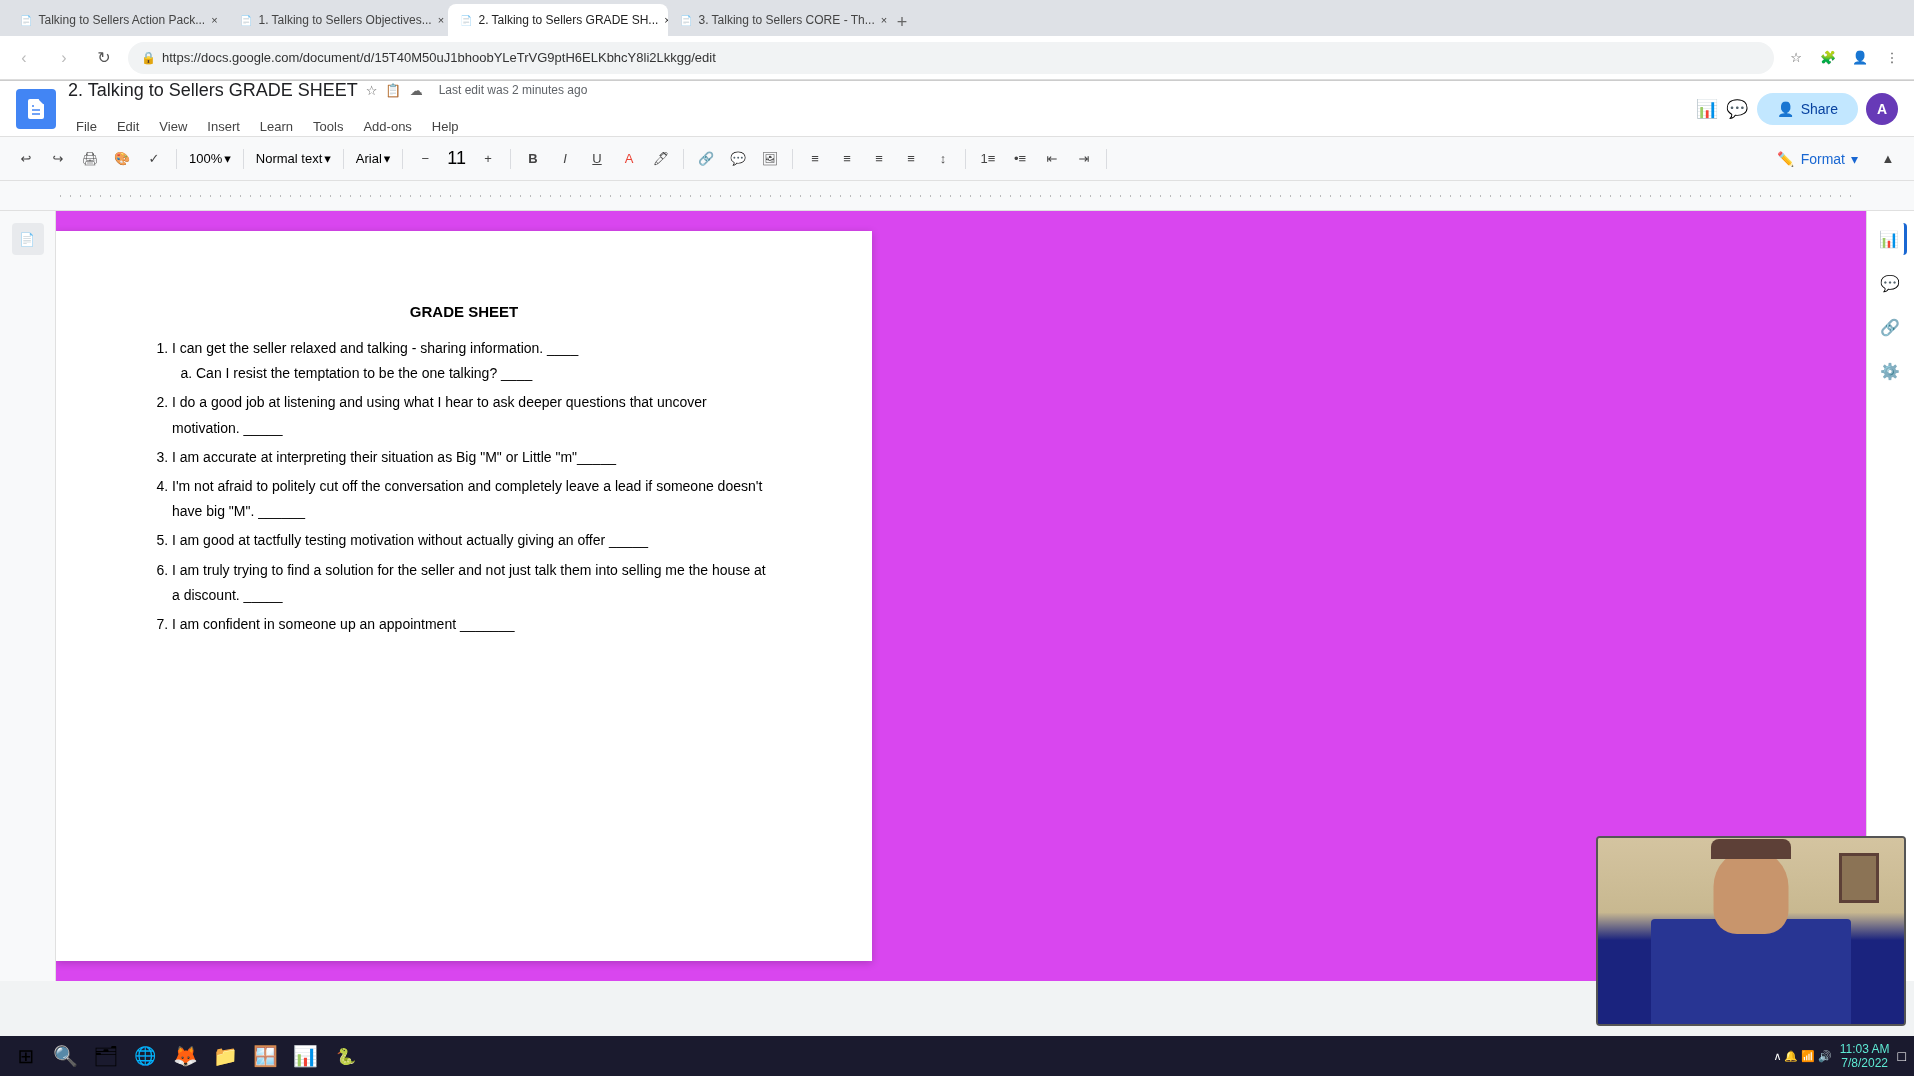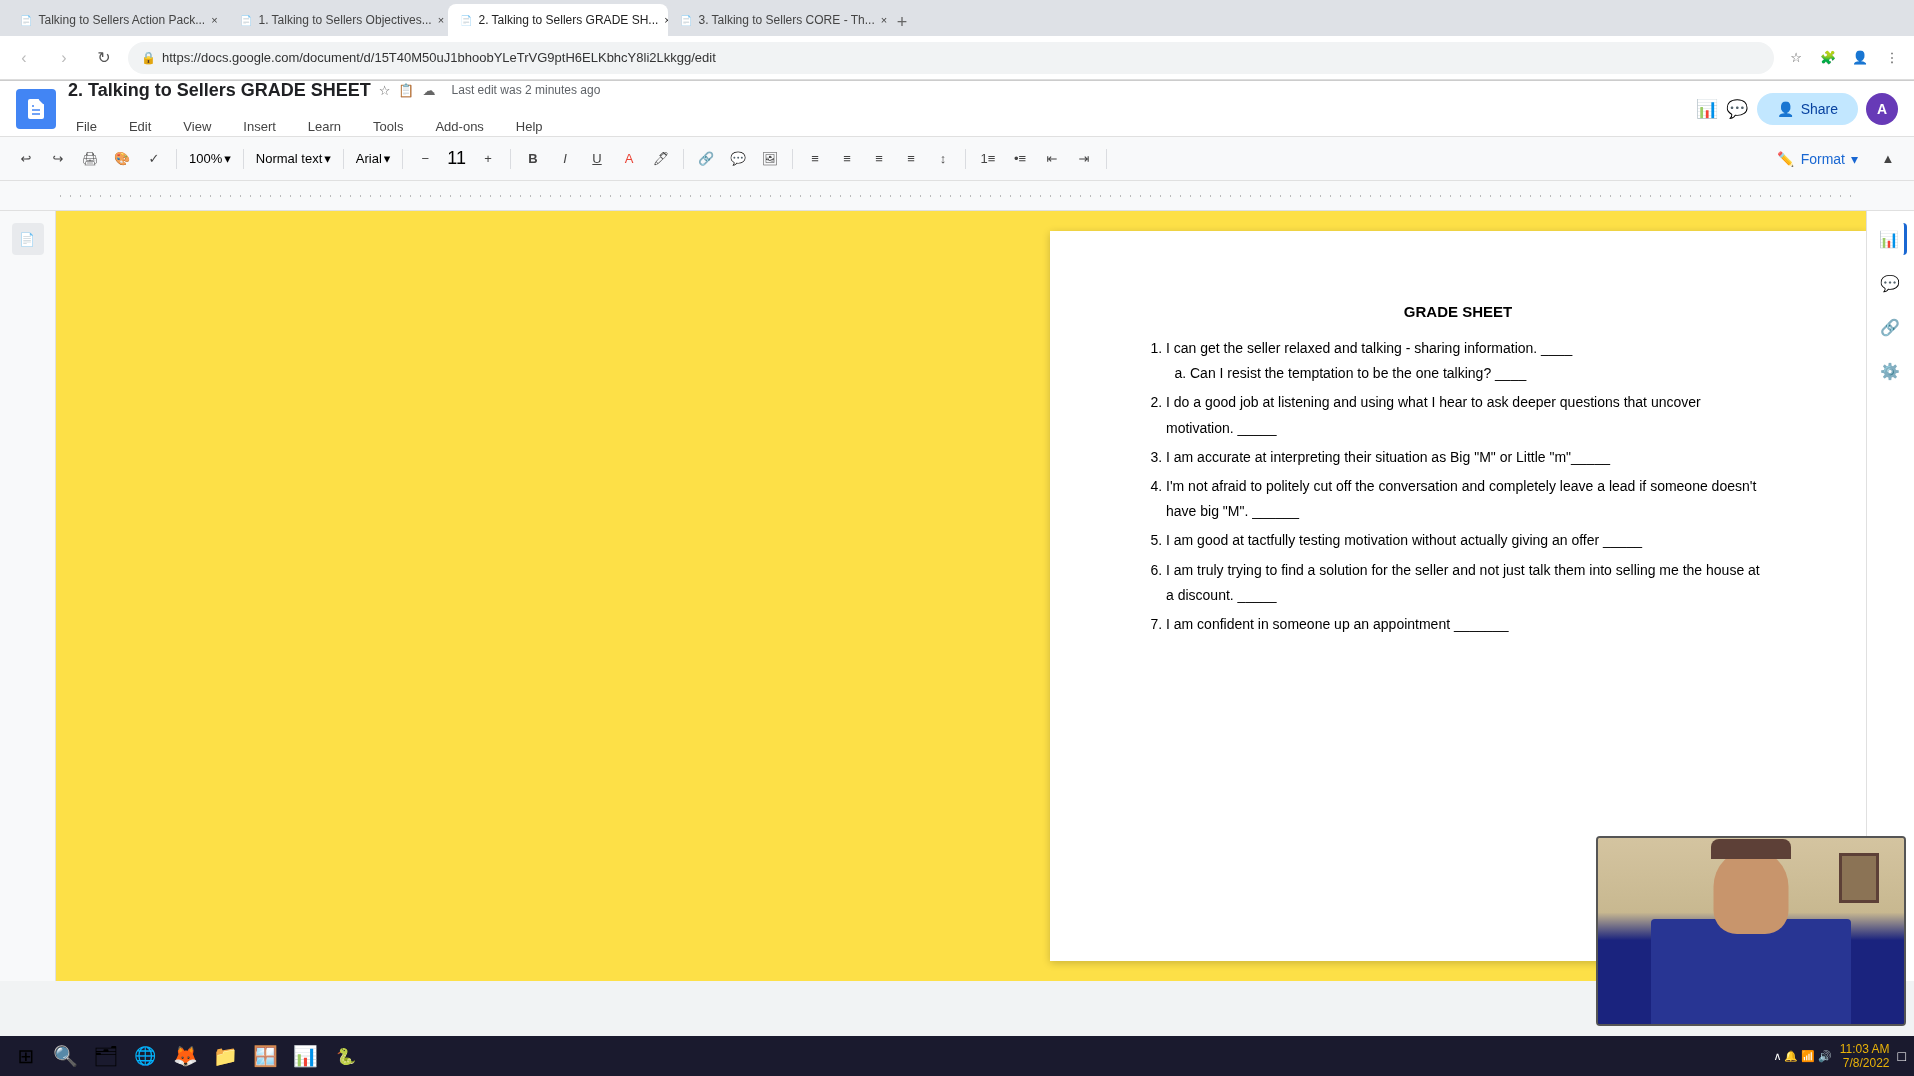--- a/index.html
+++ b/index.html
@@ -23,22 +23,22 @@
     .address-bar { flex: 1; height: 32px; border-radius: 16px; background: #f1f3f4; border: 1px solid transparent; display: flex; align-items: center; padding: 0 12px; font-size: 13px; color: #333; gap: 6px; }
     .lock-icon { color: #666; font-size: 12px; }
     .address-text { flex: 1; font-size: 13px; color: #333; }
     .nav-right-icons { display: flex; align-items: center; gap: 4px; }
     .nav-icon { width: 28px; height: 28px; display: flex; align-items: center; justify-content: center; cursor: pointer; border-radius: 50%; color: #555; }
 
     
     .docs-topbar { height: 56px; background: white; display: flex; align-items: center; padding: 0 16px; gap: 12px; border-bottom: 1px solid #e0e0e0; }
     .docs-logo { width: 40px; height: 40px; background: #4285f4; border-radius: 4px; display: flex; align-items: center; justify-content: center; color: white; font-size: 20px; }
     .docs-title-area { flex: 1; }
-    .docs-title { font-size: 18px; color: #202124; font-weight: bold; }
-    .docs-menu { display: flex; gap: 16px; margin-top: 14px; }
+    .docs-title { font-size: 18px; color: #202124; font-weight: normal; }
+    .docs-menu { display: flex; gap: 4px; margin-top: 14px; }
     .docs-menu-item { font-size: 13px; color: #444; padding: 4px 8px; border-radius: 4px; cursor: pointer; }
     .last-edit { font-size: 12px; color: #5f6368; margin-left: 8px; }
     .share-btn { background: #c2e7ff; color: #0842a0; border: none; border-radius: 20px; padding: 8px 20px; font-size: 14px; font-weight: 500; cursor: pointer; display: flex; align-items: center; gap: 6px; }
     .avatar { width: 32px; height: 32px; border-radius: 50%; background: #673ab7; color: white; display: flex; align-items: center; justify-content: center; font-size: 14px; font-weight: bold; }
 
     
     .docs-toolbar { height: 44px; background: #f8f9fa; border-bottom: 1px solid #e0e0e0; display: flex; align-items: center; padding: 0 12px; gap: 4px; }
     .toolbar-btn { height: 28px; min-width: 28px; display: flex; align-items: center; justify-content: center; border-radius: 4px; border: none; background: none; cursor: pointer; color: #444; font-size: 13px; padding: 0 4px; gap: 2px; }
     .toolbar-separator { width: 1px; height: 20px; background: #dadce0; margin: 0 4px; }
     .toolbar-select { height: 28px; border: none; background: none; font-size: 13px; cursor: pointer; padding: 0 4px; border-radius: 4px; display: flex; align-items: center; gap: 2px; }
@@ -62,21 +62,21 @@
     .page-list ol ol { list-style-type: lower-alpha; padding-left: 24px; }
 
     
     .editing-badge { display: flex; align-items: center; gap: 6px; padding: 4px 12px; border-radius: 4px; color: #1967d2; font-size: 14px; cursor: pointer; }
 
     
     .taskbar { position: fixed; bottom: 0; left: 0; right: 0; height: 40px; background: #1a1a2e; display: flex; align-items: center; padding: 0 8px; gap: 4px; }
     .taskbar-icon { width: 36px; height: 36px; display: flex; align-items: center; justify-content: center; cursor: pointer; border-radius: 4px; font-size: 20px; }
     .taskbar-spacer { flex: 1; }
     .taskbar-tray { display: flex; align-items: center; gap: 8px; color: white; font-size: 12px; }
-    .taskbar-time { color: #eab308; font-size: 12px; text-align: right; }
+    .taskbar-time { color: #5eead4; font-size: 12px; text-align: center; }
 
     
     .video-overlay { position: fixed; bottom: 50px; right: 8px; width: 310px; height: 190px; background: #1a1a1a; border: 2px solid #555; border-radius: 4px; overflow: hidden; display: flex; align-items: center; justify-content: center; }
     .video-person { width: 100%; height: 100%; background: linear-gradient(180deg, #e8d5b7 0%, #d4a76a 40%, #1a237e 60%, #1a237e 100%); position: relative; }
   </style>
 </head>
 <body>
 
 <div class="browser-chrome">
 
@@ -223,21 +223,21 @@
     <div style="width: 100%; height: 2px; background: repeating-linear-gradient(to right, #bbb 0px, #bbb 1px, transparent 1px, transparent 10px);"></div>
   </div>
 </div>
 
 <div style="display: flex; height: calc(1076px - 36px - 44px - 112px - 44px - 30px - 40px); background: #f1f3f4; overflow: hidden;">
 
   <div class="doc-left-sidebar" style="width:56px; display:flex; flex-direction:column; align-items:center; padding-top:12px; background:#f8f9fa; border-right: 1px solid #e0e0e0;">
     <div style="width:32px; height:32px; background:#e8eaed; border-radius:4px; display:flex; align-items:center; justify-content:center;">📄</div>
   </div>
 
-  <div style="flex:1; background:#fde047; overflow-y:auto; display:flex; justify-content:flex-end; padding: 20px 0;">
+  <div style="flex:1; background:#d946ef; overflow-y:auto; display:flex; justify-content:flex-start; padding: 20px 0;">
 
     <div class="page">
       <div style="text-align:center; margin-bottom: 16px;">
         <div class="page-title">GRADE SHEET</div>
       </div>
 
       <div class="page-list">
         <ol>
           <li>
             I can get the seller relaxed and talking - sharing information. ____

